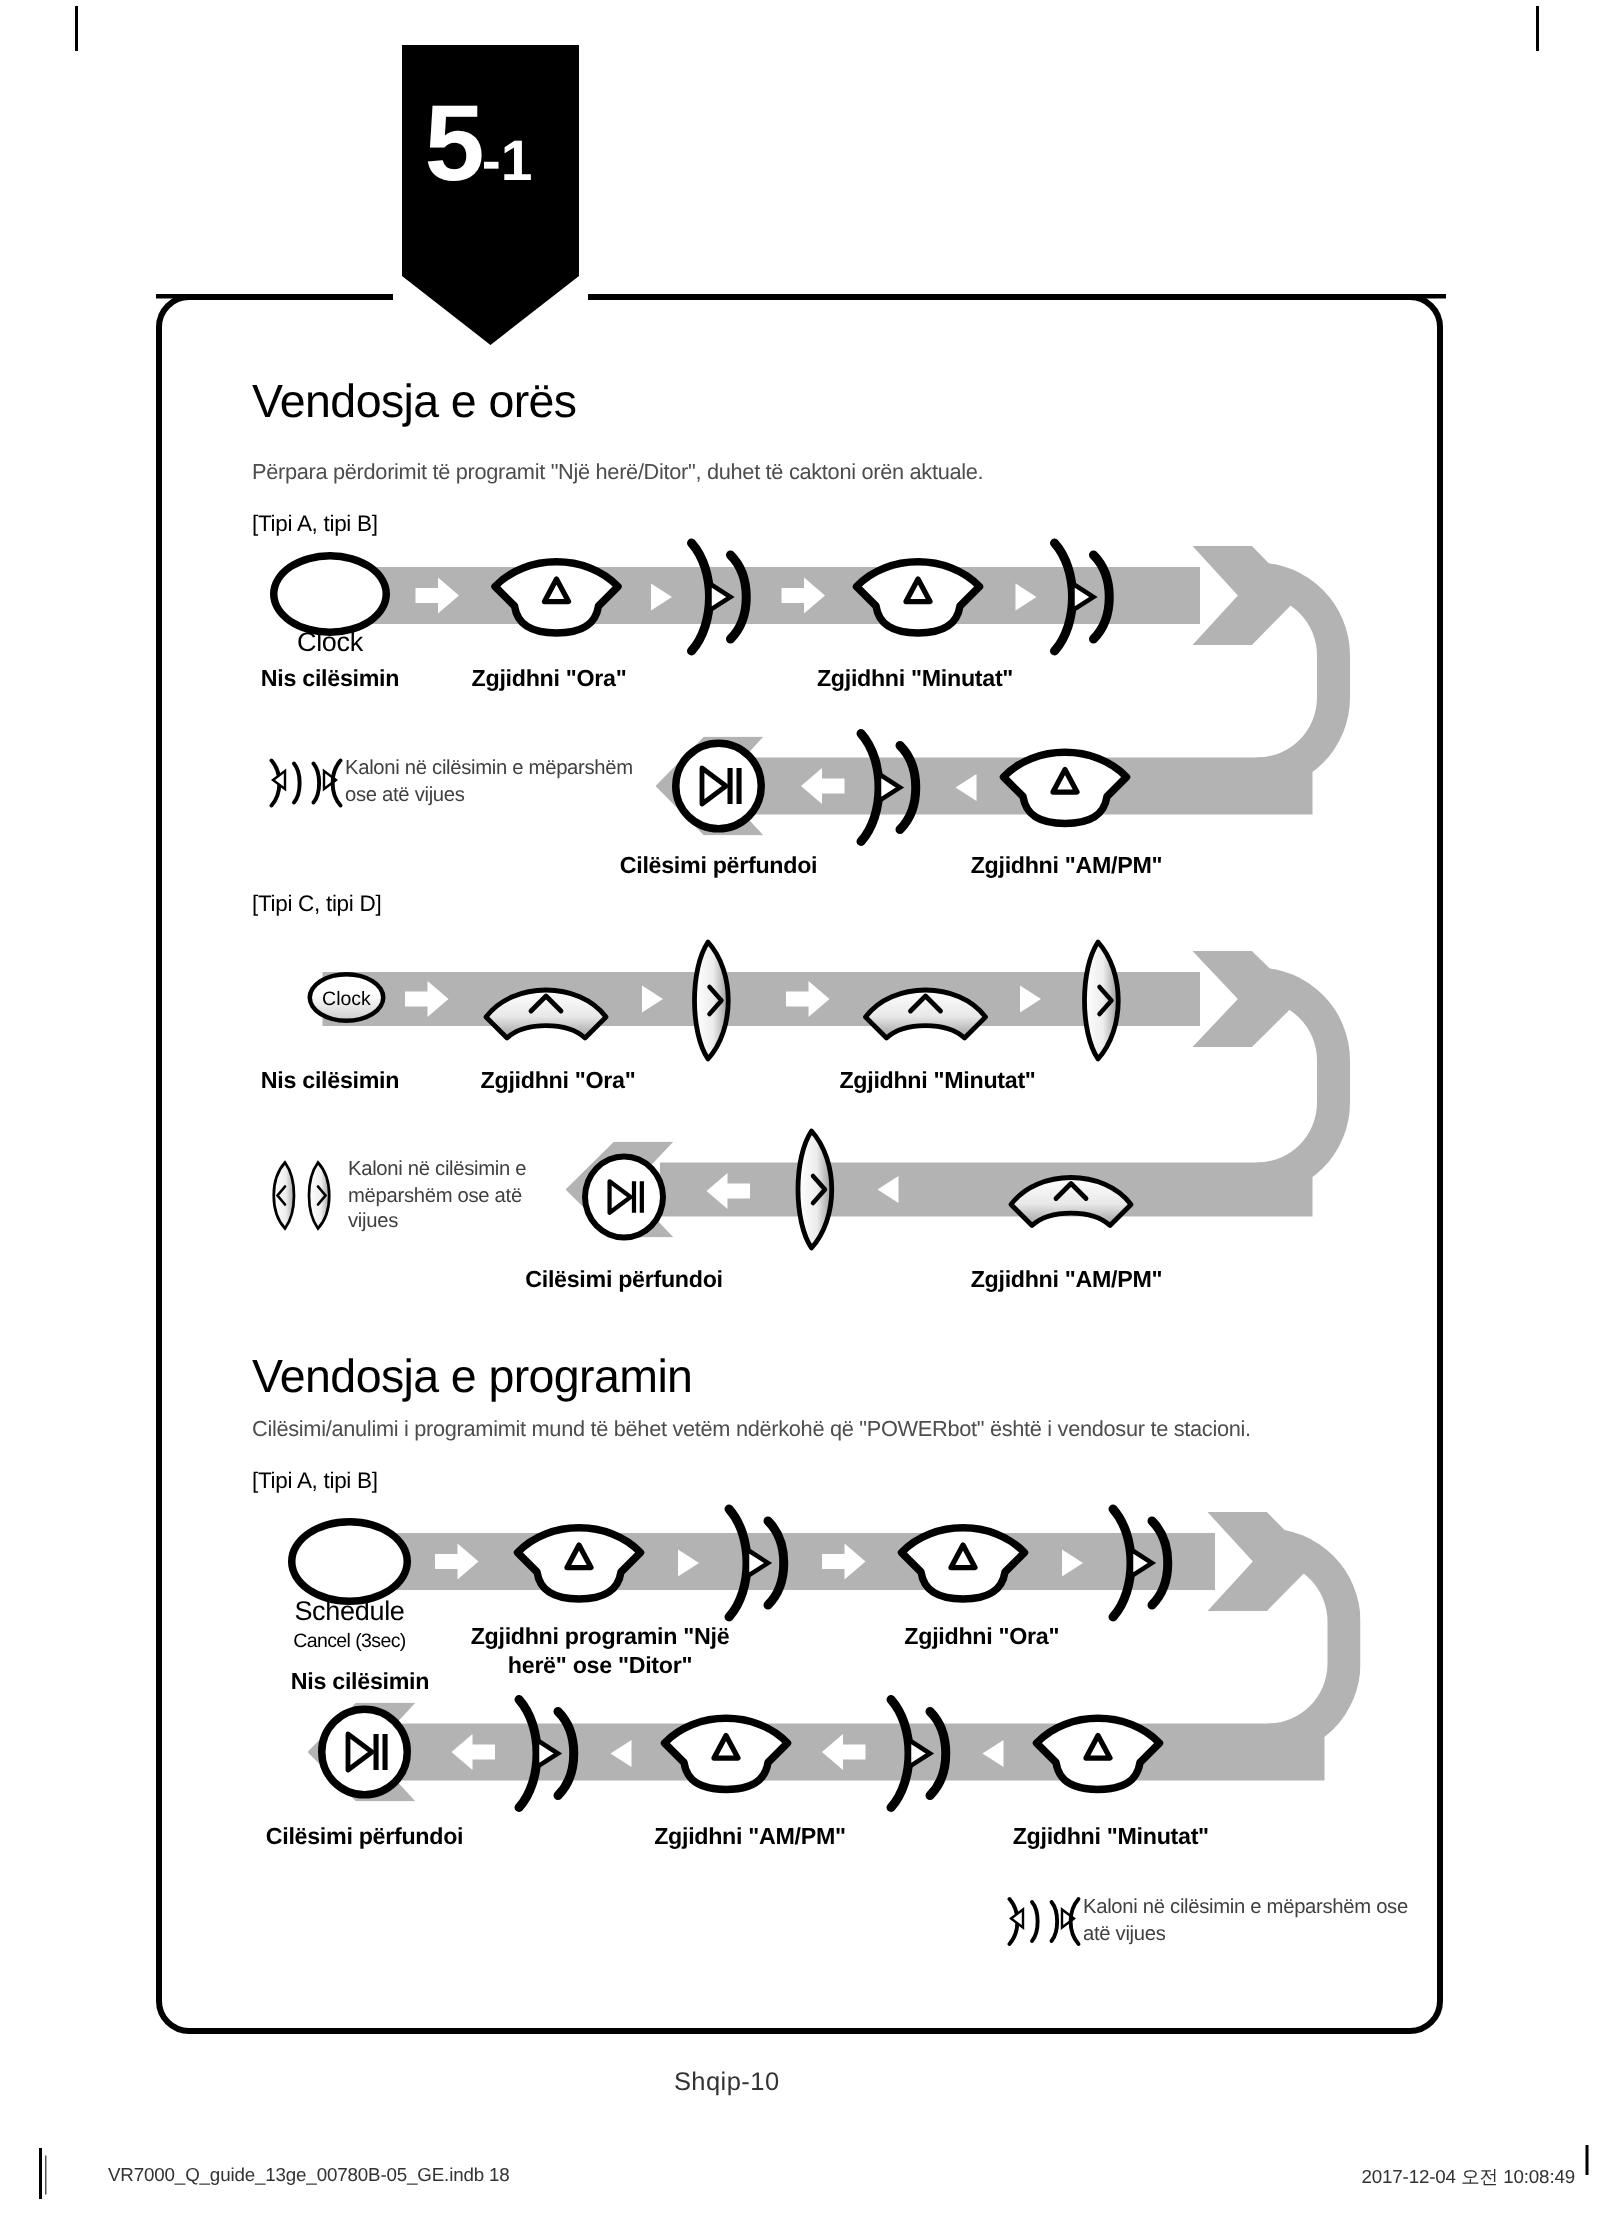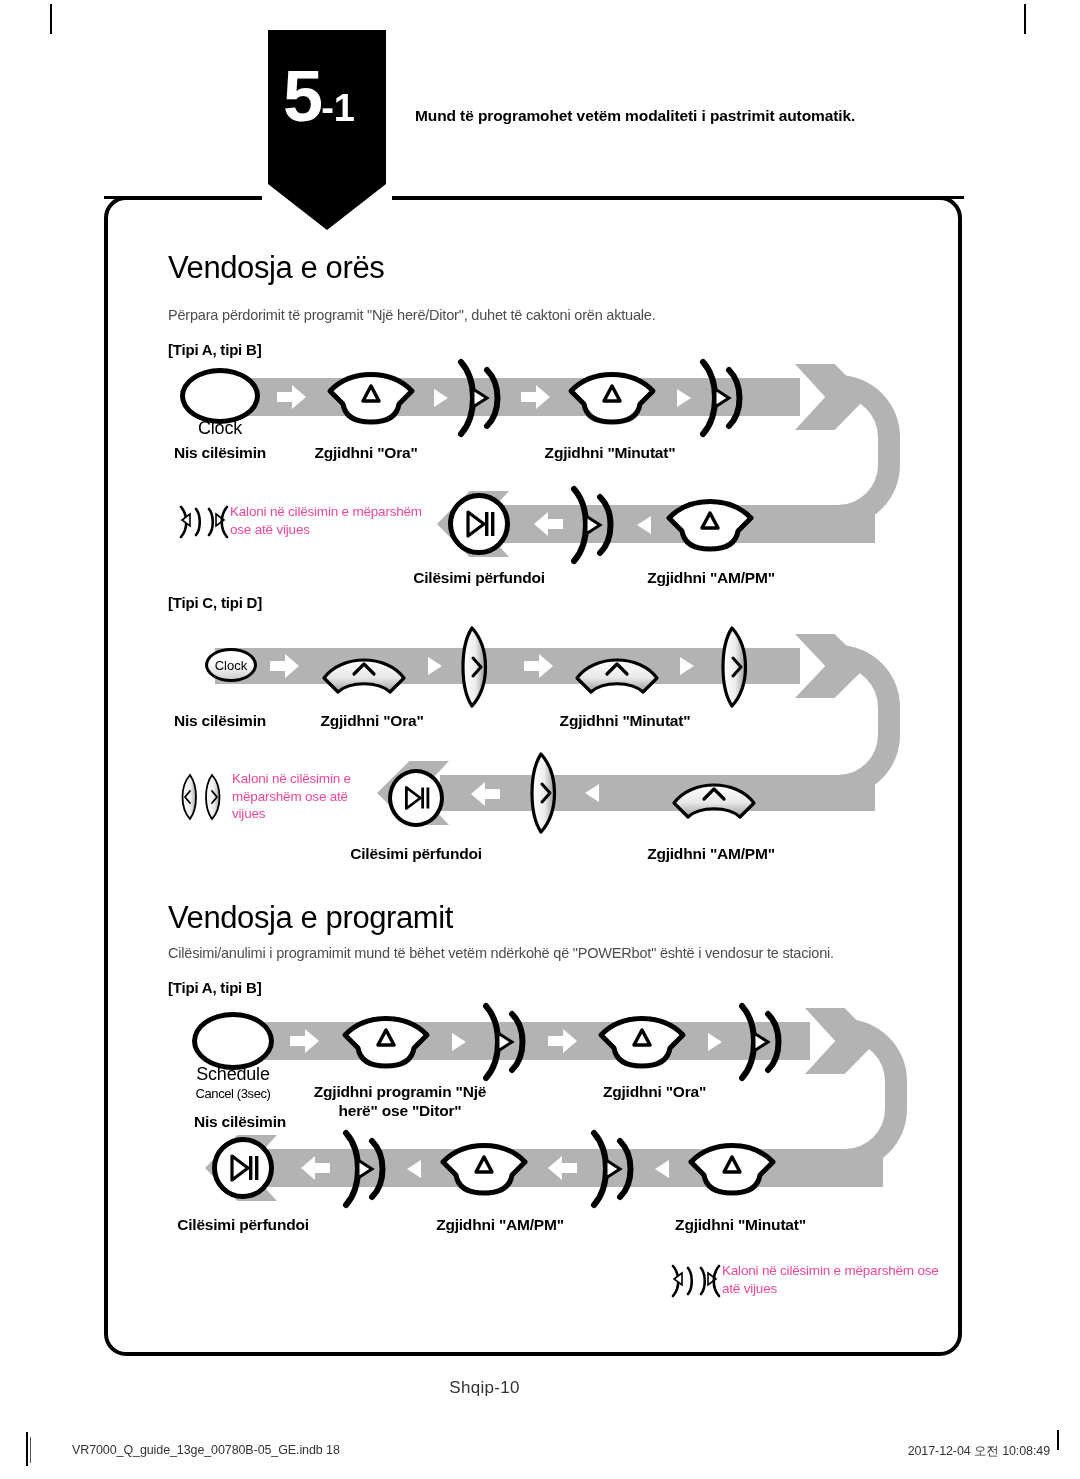--- a/index.html
+++ b/index.html
@@ -96,35 +96,35 @@
   }
   .section-desc {
     position: absolute;
     font-size: 14.5px;
     color: #4d4d4d;
     letter-spacing: -0.2px;
   }
   .type-label {
     position: absolute;
     font-size: 15px;
-    font-weight: bold;
+    font-weight: normal;
     letter-spacing: -0.2px;
   }
   .step-label {
     position: absolute;
     font-size: 15.5px;
     font-weight: bold;
     text-align: center;
     letter-spacing: -0.2px;
     line-height: 1.25;
   }
   .legend-text {
     position: absolute;
     font-size: 13.5px;
-    color: #ec4899;
+    color: #404040;
     line-height: 1.3;
     letter-spacing: -0.2px;
   }
 
   
   .ribbon {
     position: absolute;
     background: #b3b3b3;
   }
   
@@ -232,21 +232,20 @@
 <div class="crop-mark cm-bl-v"></div>
 <div class="crop-mark cm-br-v"></div>
 
 <div id="header-rule"></div>
 <div id="chapter-tag"></div>
 <div id="chapter-num">
   <span class="big">5</span><span class="sub">-1</span>
 </div>
 
 <div id="header-block">
-  <div id="page-subtitle">Mund të programohet vetëm modaliteti i pastrimit automatik.</div>
 </div>
 
 <div id="content-box"></div>
 <div id="tag-mask"></div>
 
 <div class="section-title" style="left:168px; top:250px;">Vendosja e orës</div>
 <div class="section-desc" style="left:168px; top:307px;">Përpara përdorimit të programit "Një herë/Ditor", duhet të caktoni orën aktuale.</div>
 
 <div class="type-label" style="left:168px; top:341px;">[Tipi A, tipi B]</div>
 
@@ -474,21 +473,21 @@
         <stop offset="100%" stop-color="#9e9e9e"></stop>
     </linearGradient>
   </defs>
   <path d="M4 30 C22 6 66 6 84 30 L70 44 C58 33 30 33 18 44 Z" fill="url(#fanGrad3)" stroke="#000000" stroke-width="3.2" stroke-linejoin="round"></path>
   <path d="M34 26 L44 16 L54 26" fill="none" stroke="#000000" stroke-width="3.2" stroke-linecap="round" stroke-linejoin="round"></path>
 </svg>
 
 <div class="step-label" style="left:342px; top:844px; width:148px;">Cilësimi përfundoi</div>
 <div class="step-label" style="left:635px; top:844px; width:152px;">Zgjidhni "AM/PM"</div>
 
-<div class="section-title" style="left:168px; top:900px;">Vendosja e programit</div>
+<div class="section-title" style="left:168px; top:900px;">Vendosja e programin</div>
 <div class="section-desc" style="left:168px; top:945px;">Cilësimi/anulimi i programimit mund të bëhet vetëm ndërkohë që "POWERbot" është i vendosur te stacioni.</div>
 
 <div class="type-label" style="left:168px; top:979px;">[Tipi A, tipi B]</div>
 
 <div class="ribbon" style="left:225px; top:1022px; width:585px; height:38px;"></div>
 <div class="ribbon-head" style="left:805px; top:1008px; width:72px; height:66px;"></div>
 <div class="uturn" style="left:845px; top:1019px; width:62px; height:152px;"></div>
 <div class="ribbon" style="left:268px; top:1149px; width:615px; height:38px;"></div>
 <div class="ribbon-head-left" style="left:205px; top:1135px; width:72px; height:66px;"></div>
 

